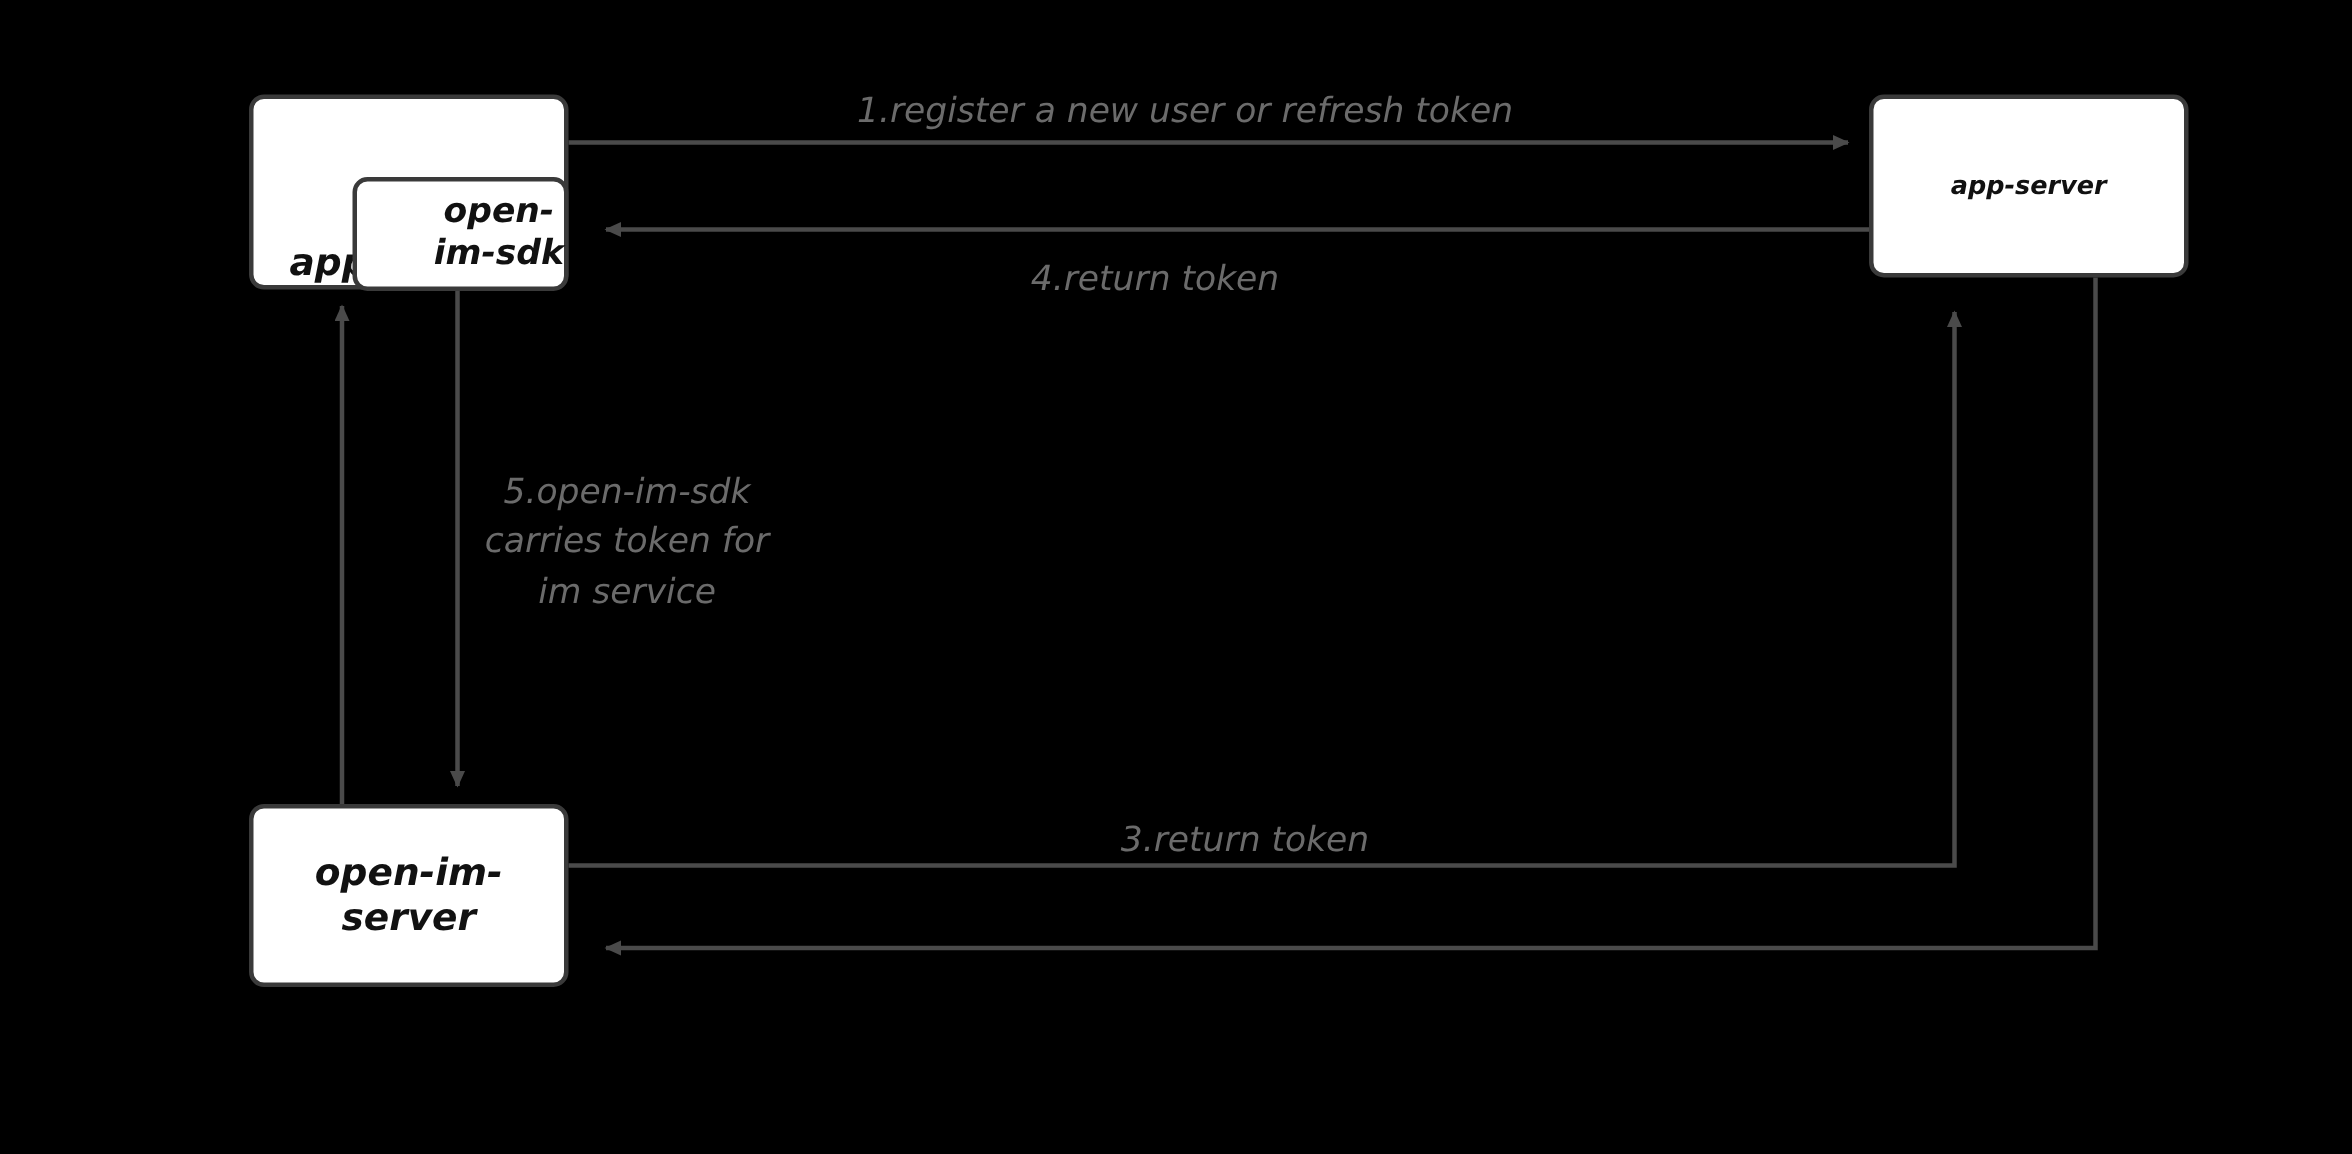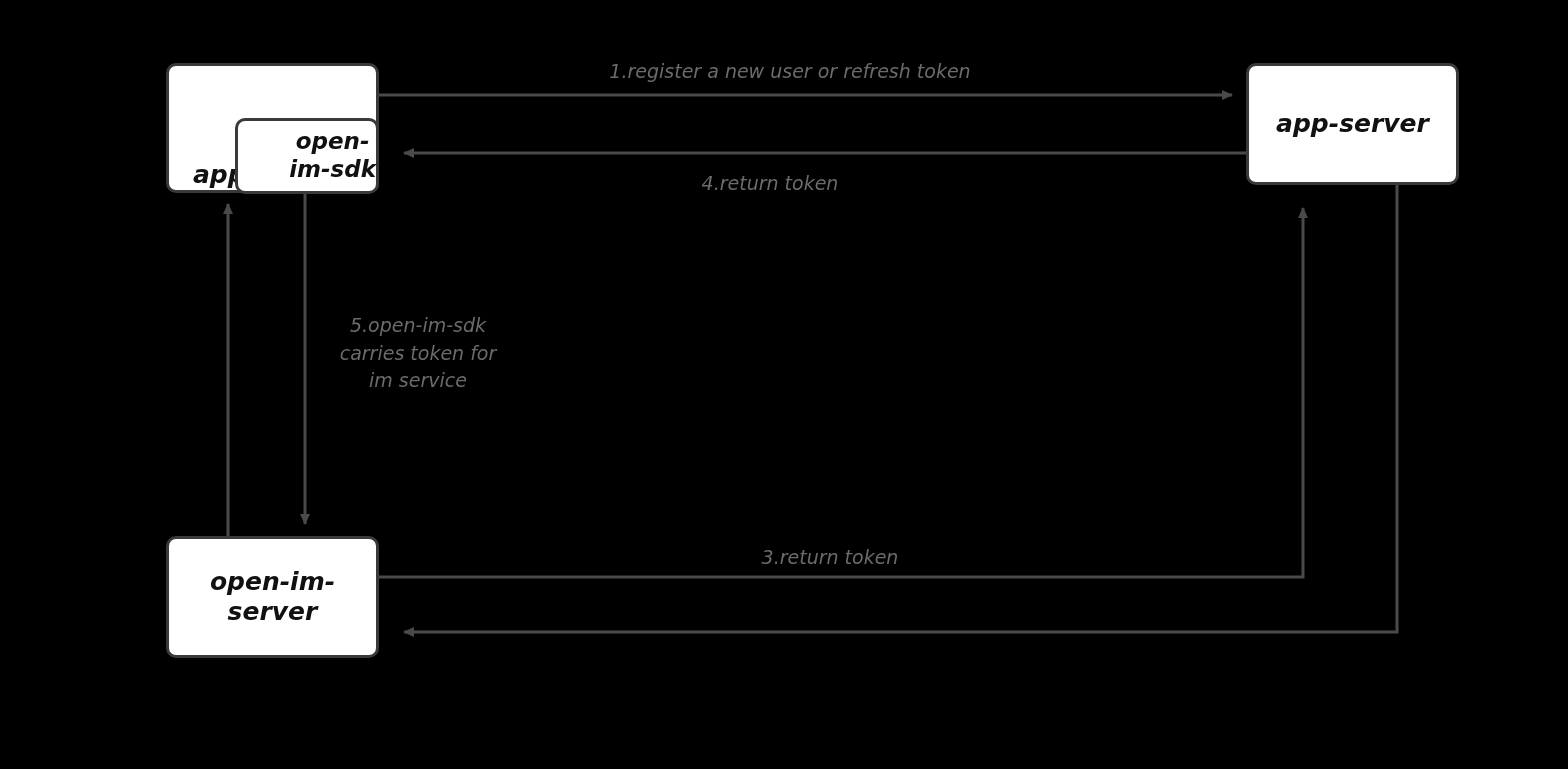--- a/index.html
+++ b/index.html
@@ -30,21 +30,21 @@
     font-style: italic;
     font-weight: bold;
     color: #111111;
     line-height: 1.2;
     white-space: pre-line;
   }
   .edge-label {
     position: absolute;
     color: #6b6b6b;
     font-style: italic;
-    font-size: 19px;
+    font-size: 23px;
     line-height: 1.45;
     white-space: pre-line;
     text-align: center;
   }
   svg.wires {
     position: absolute;
     left: 0;
     top: 0;
     width: 1568px;
     height: 769px;
@@ -79,21 +79,21 @@
   <div class="node" style="left:166px; top:63px; width:213px; height:130px; align-items:flex-end; justify-content:flex-start;">
     <span class="node-label" style="font-size:25px; margin:28px 0 0 24px;">app</span>
   </div>
 
   <div class="node" style="left:235px; top:118px; width:144px; height:76px;justify-content:flex-end;">
     <span class="node-label" style="font-size:23px;">open-
 im-sdk</span>
   </div>
 
   <div class="node" style="left:1246px; top:63px; width:213px; height:122px;">
-    <span class="node-label" style="font-size:25px;">app-server</span>
+    <span class="node-label" style="font-size:17px;">app-server</span>
   </div>
 
   <div class="node" style="left:166px; top:536px; width:213px; height:122px;">
     <span class="node-label" style="font-size:25px;">open-im-
 server</span>
   </div>
 
   <div class="edge-label" style="left:460px; top:58px; width:660px;">1.register a new user or refresh token</div>
 
   <div class="edge-label" style="left:560px; top:170px; width:420px;font-style:italic;">4.return token</div>

